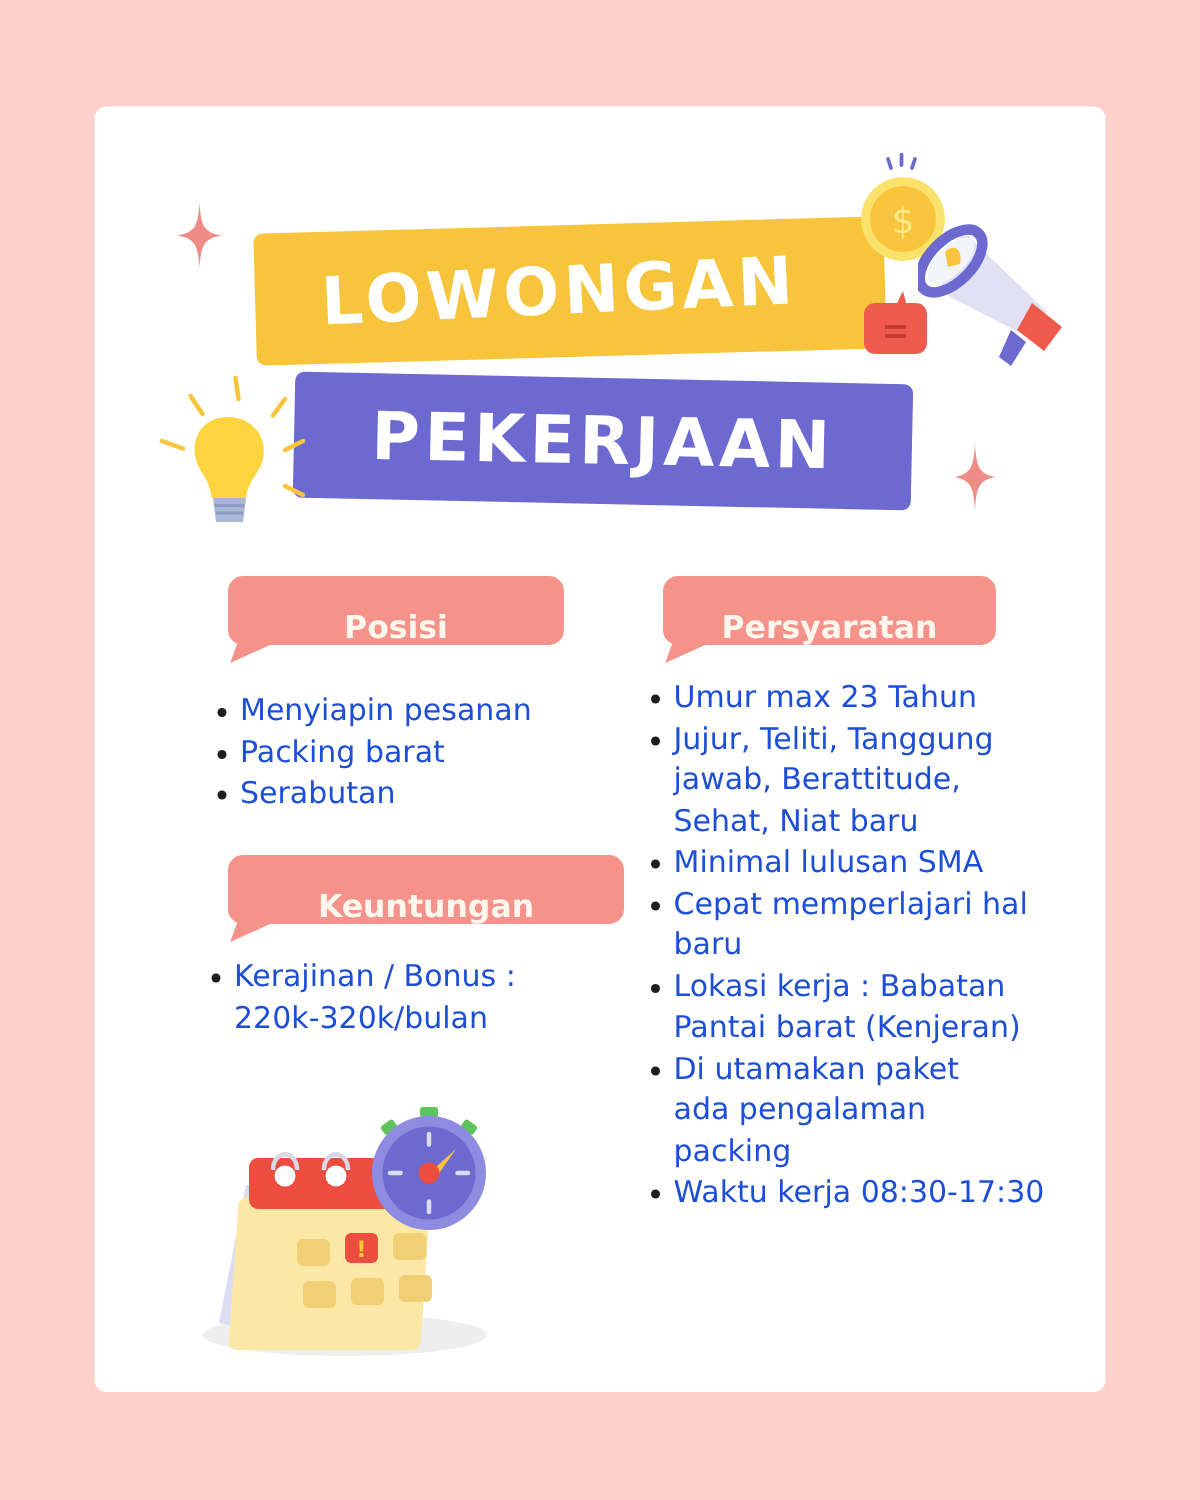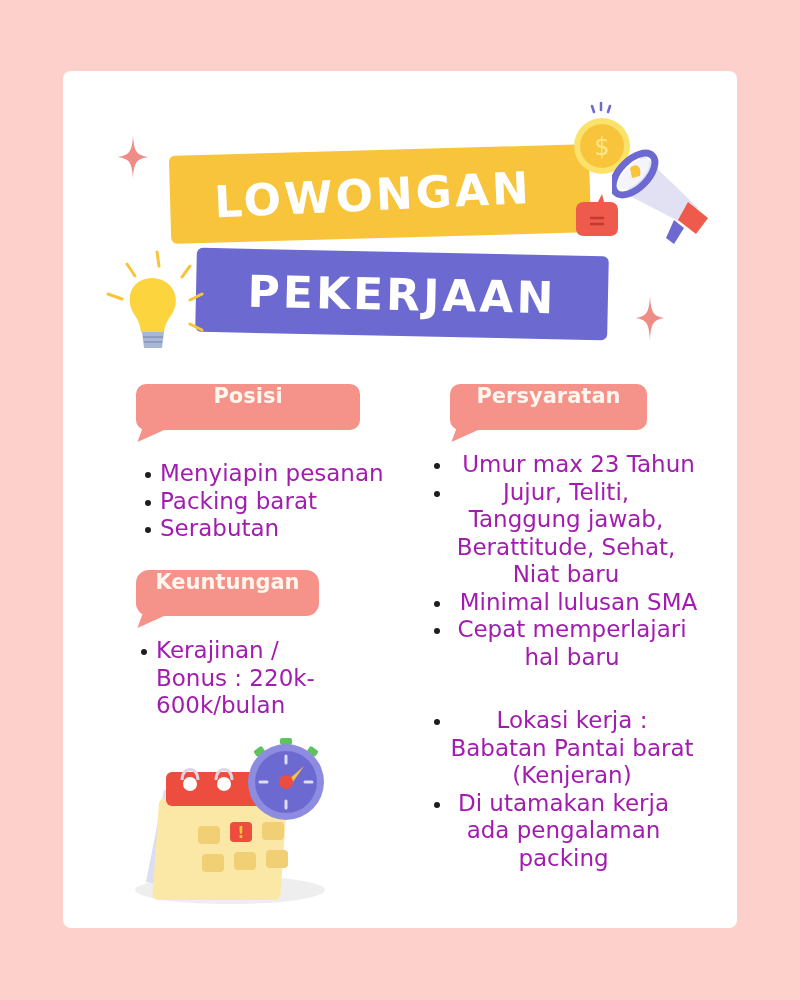--- a/index.html
+++ b/index.html
@@ -41,61 +41,62 @@
     letter-spacing: 3px;
   }
   .banner-yellow .banner-text { transform: rotate(-1deg); margin-left: -14px; }
 
   
   .bubble {
     position: absolute;
     height: 46px;
     background: #f5928a;
     border-radius: 10px;
-    display: flex; align-items: flex-start; justify-content: center;
+    display: flex; align-items: flex-end; justify-content: center;
     color: #fff6ee;
     font-weight: bold;
     font-size: 21px;
+    margin-left: 16px;
   }
   .bubble::after {
     content: "";
     position: absolute;
     left: 4px; bottom: -12px;
     width: 0; height: 0;
     border-top: 14px solid #f5928a;
     border-right: 26px solid transparent;
     transform: skewX(-20deg);
   }
   .bubble-posisi { left: 136px; top: 384px; width: 224px; }
-  .bubble-keuntungan { left: 136px; top: 570px; width: 183px; border-radius: 13px; }
-  .bubble-persyaratan { left: 450px; top: 384px; width: 197px; }
+  .bubble-keuntungan { left: 136px; top: 570px; width: 264px; }
+  .bubble-persyaratan { left: 426px; top: 384px; width: 222px; }
 
   
   ul.bullets {
     position: absolute;
     list-style: none;
-    color: #a21caf;
-    font-size: 23px;
+    color: #1d4ed8;
+    font-size: 20px;
     line-height: 27.5px;
   }
   ul.bullets li {
     position: relative;
     padding-left: 16px;
   }
   ul.bullets li::before {
     content: "";
     position: absolute;
     left: 1px; top: 12px;
     width: 6px; height: 6px;
     border-radius: 50%;
     background: #1e1e1e;
   }
   .list-posisi { left: 144px; top: 460px; width: 240px; }
   .list-keuntungan { left: 140px; top: 637px; width: 250px; }
-  .list-persyaratan { left: 433px; top: 451px; width: 275px; text-align: center; }
+  .list-persyaratan { left: 433px; top: 451px; width: 275px; }
 
   .sparkle { color: #f08c86; line-height: 1; }
 </style>
 </head>
 <body>
 
 <div class="card"></div>
 
 <div class="abs sparkle" style="left:118px;top:135px;">
   <svg width="30" height="44" viewBox="0 0 30 44">
@@ -170,33 +171,34 @@
 <ul class="bullets list-posisi">
   <li>Menyiapin pesanan</li>
   <li>Packing barat</li>
   <li>Serabutan</li>
 </ul>
 
 <div class="bubble bubble-keuntungan">
   <span>Keuntungan</span>
 </div>
 <ul class="bullets list-keuntungan">
-  <li style="width:210px;">Kerajinan / Bonus : 220k-600k/bulan</li>
+  <li style="width:210px;">Kerajinan / Bonus : 220k-320k/bulan</li>
 </ul>
 
 <div class="bubble bubble-persyaratan">
   <span>Persyaratan</span>
 </div>
 <ul class="bullets list-persyaratan">
   <li>Umur max 23 Tahun</li>
   <li style="width:250px;">Jujur, Teliti, Tanggung jawab, Berattitude, Sehat, Niat baru</li>
   <li>Minimal lulusan SMA</li>
   <li style="width:262px;">Cepat memperlajari hal baru</li>
-  <li style="width:262px;margin-top:36px;">Lokasi kerja : Babatan Pantai barat (Kenjeran)</li>
-  <li style="width:245px;">Di utamakan kerja ada pengalaman packing</li>
+  <li style="width:262px;">Lokasi kerja : Babatan Pantai barat (Kenjeran)</li>
+  <li style="width:245px;">Di utamakan paket ada pengalaman packing</li>
+  <li>Waktu kerja 08:30-17:30</li>
 </ul>
 
 <div class="abs" style="left:130px;top:730px;">
   <svg width="220" height="180" viewBox="0 0 220 180">
     <ellipse cx="100" cy="160" rx="95" ry="14" fill="#eeeeef"></ellipse>
 
     <path d="M34 60 L16 152 L60 160 L70 60Z" fill="#dcdcf2"></path>
 
     <rect x="34" y="68" width="128" height="102" rx="6" fill="#fbe7a6" transform="skewX(-4)"></rect>
     <rect x="36" y="42" width="122" height="34" rx="6" fill="#ec4d3f"></rect>

